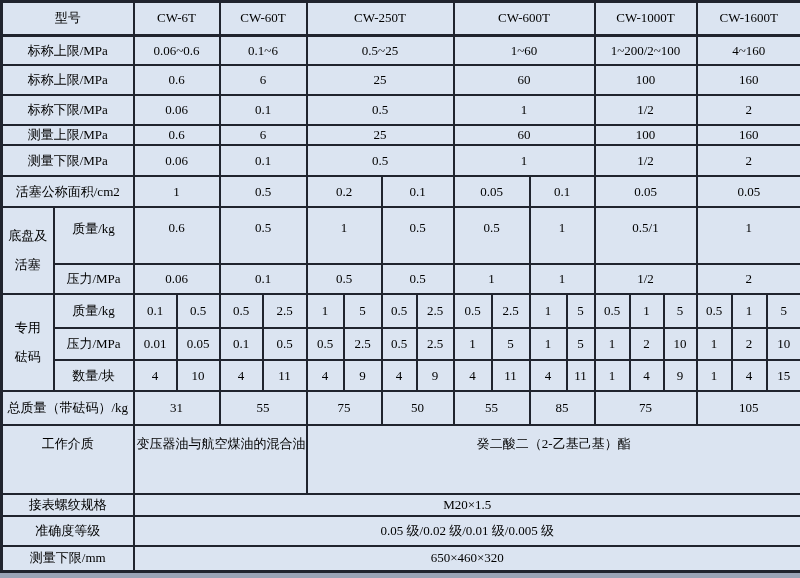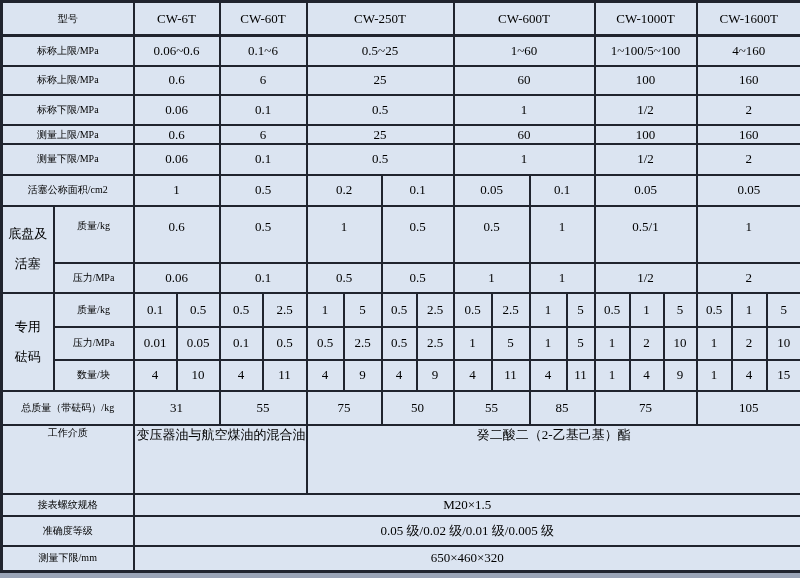--- a/index.html
+++ b/index.html
@@ -22,28 +22,28 @@
     background: #dbe4f1;
     text-align: center;
     vertical-align: middle;
     font-size: 13px;
     color: #000;
     padding: 0 2px;
     overflow: hidden;
     white-space: nowrap;
   }
   tr.hdr td { border-bottom: 3px solid #20242e; }
-  td.label { font-size: 10px; }
+  td.label { font-size: 13px; }
   td.group {
     white-space: pre-line;
     line-height: 2.3;
     font-size: 13px;
   }
   td.vtop { vertical-align: top; padding-top: 12px; }
-  td.vtop8 { vertical-align: top; }
+  td.vtop8 { vertical-align: top; padding-top: 9px; }
   div.bottom-strip {
     width: 800px; height: 5px;
     background: #9aa4b6;
   }
 </style>
 </head>
 <body>
 
 <table class="spec">
   <colgroup>
@@ -79,21 +79,21 @@
     <td colspan="3">CW-1000T</td>
     <td colspan="3">CW-1600T</td>
   </tr>
 
   <tr style="height:29px">
     <td colspan="2" class="label">标称上限/MPa</td>
     <td colspan="2">0.06~0.6</td>
     <td colspan="2">0.1~6</td>
     <td colspan="4">0.5~25</td>
     <td colspan="4">1~60</td>
-    <td colspan="3">1~100/5~100</td>
+    <td colspan="3">1~200/2~100</td>
     <td colspan="3">4~160</td>
   </tr>
 
   <tr style="height:29px">
     <td colspan="2" class="label">标称上限/MPa</td>
     <td colspan="2">0.6</td>
     <td colspan="2">6</td>
     <td colspan="4">25</td>
     <td colspan="4">60</td>
     <td colspan="3">100</td>

